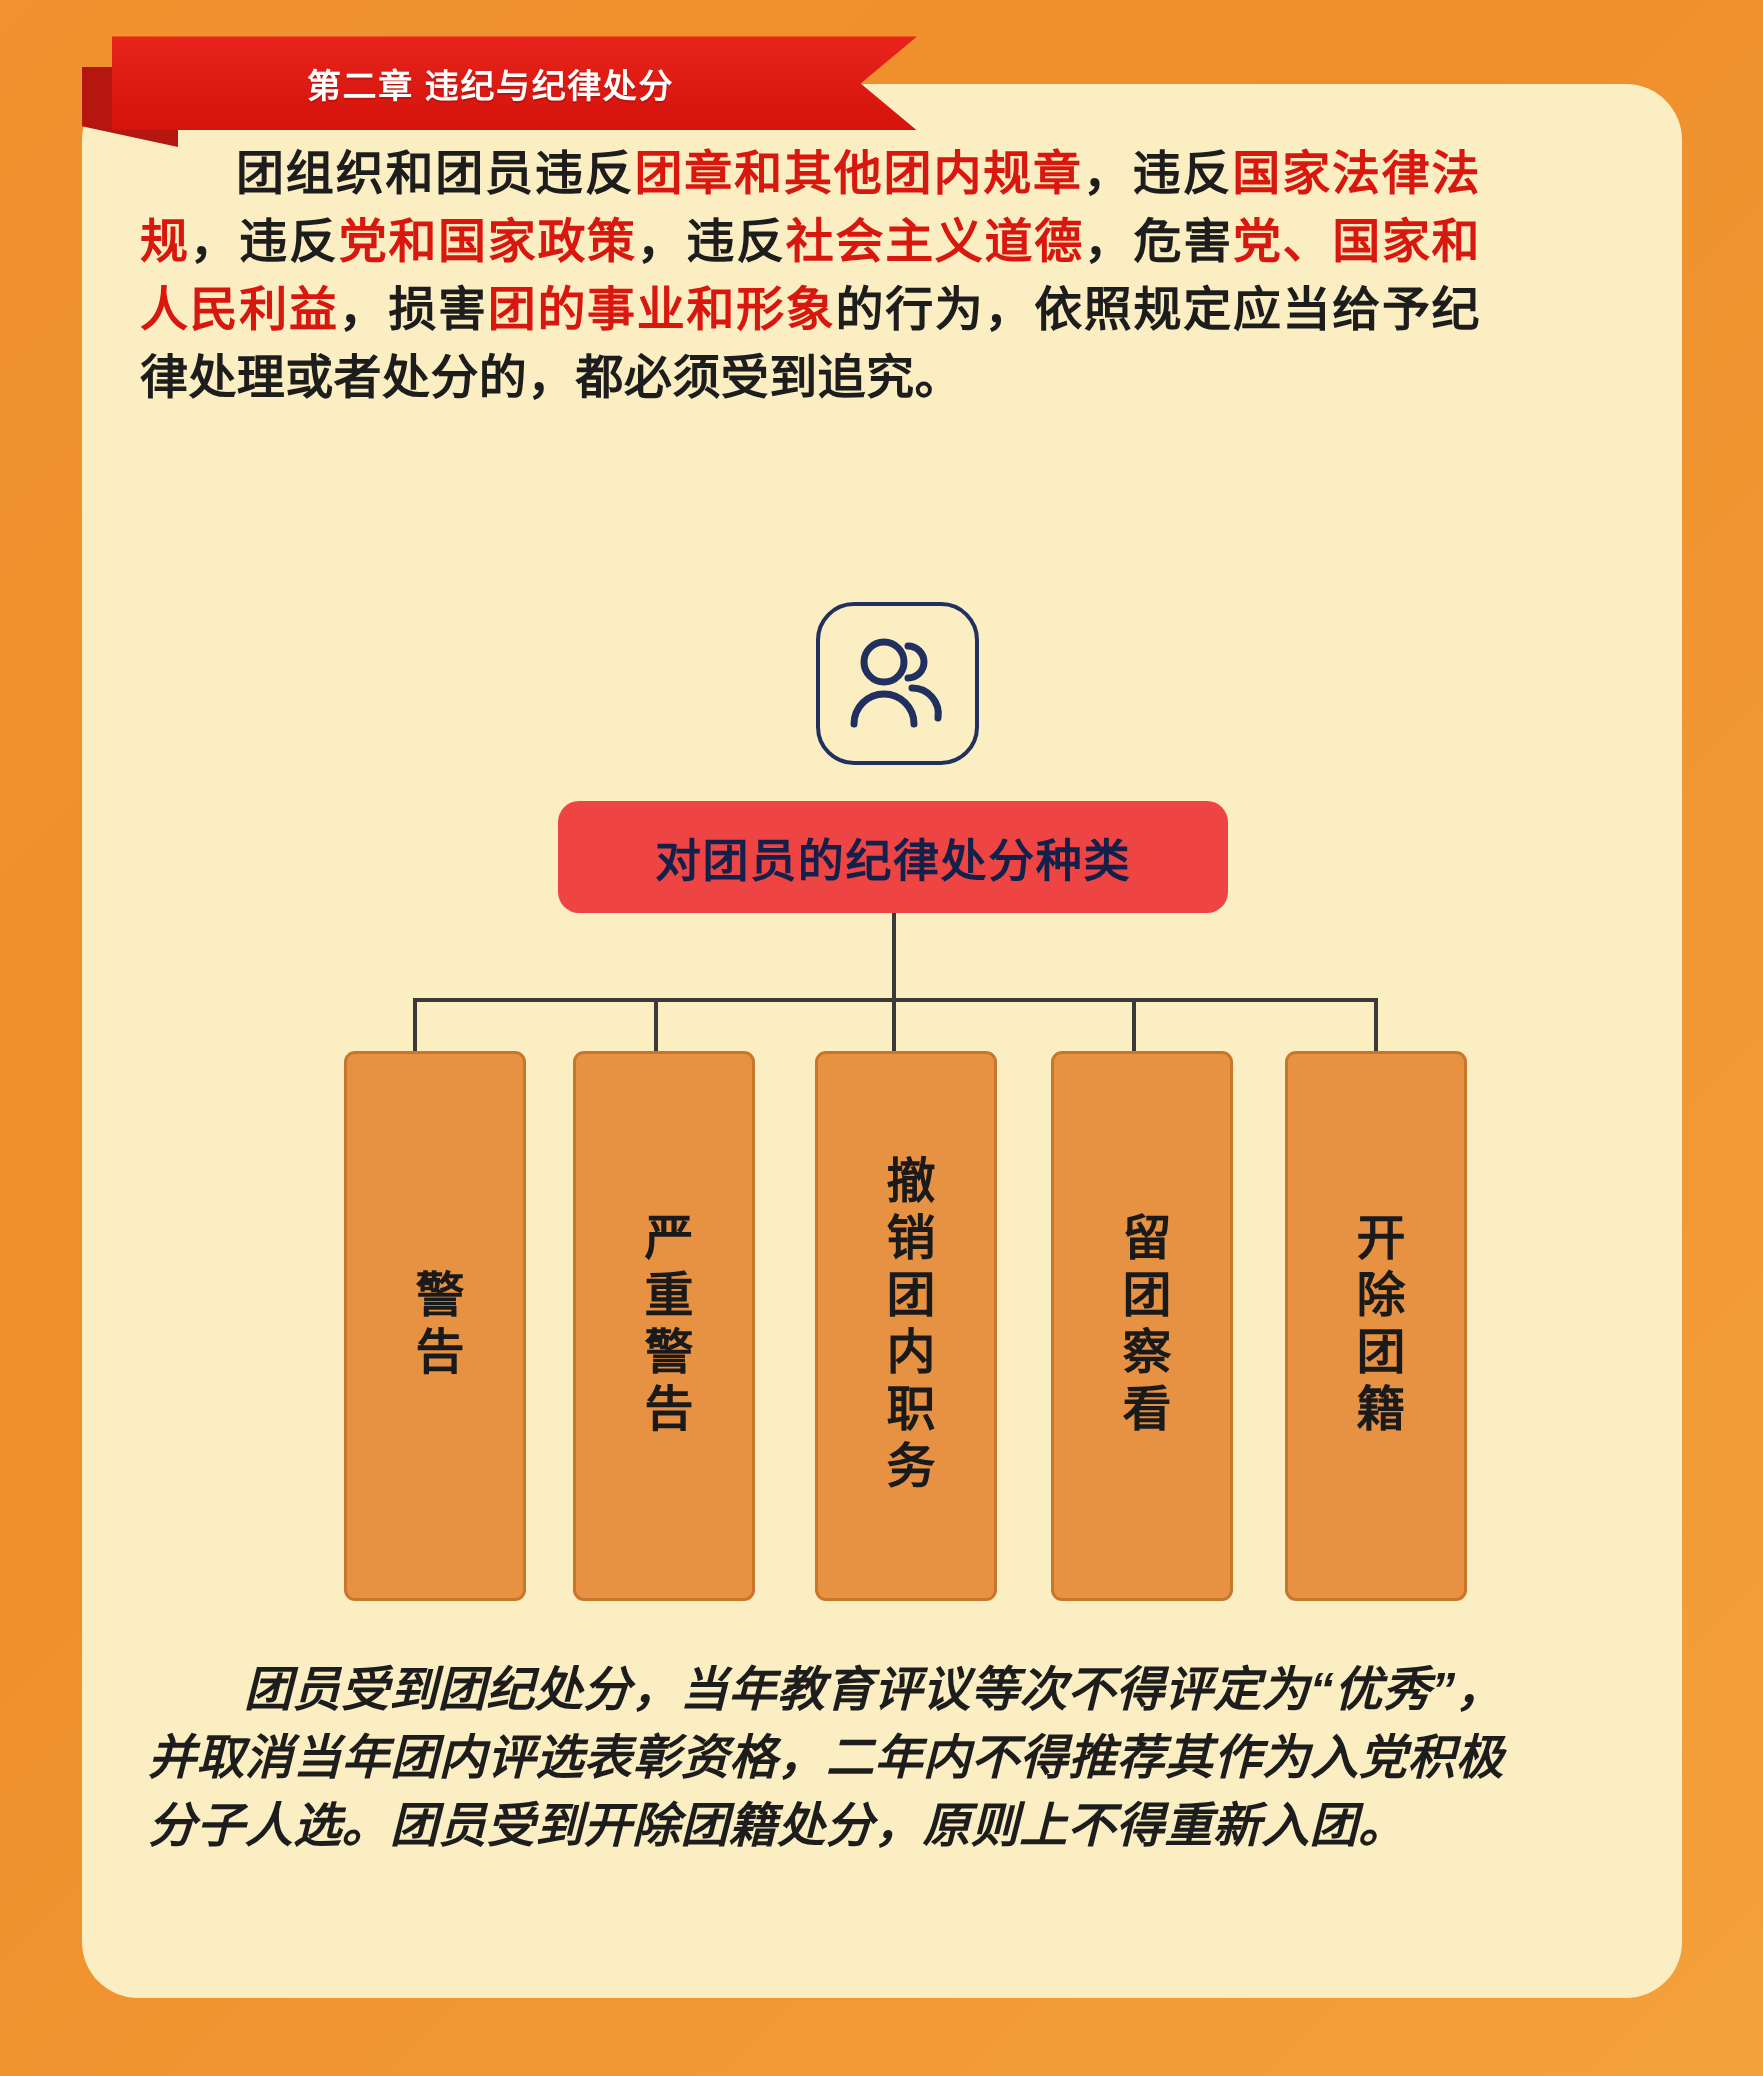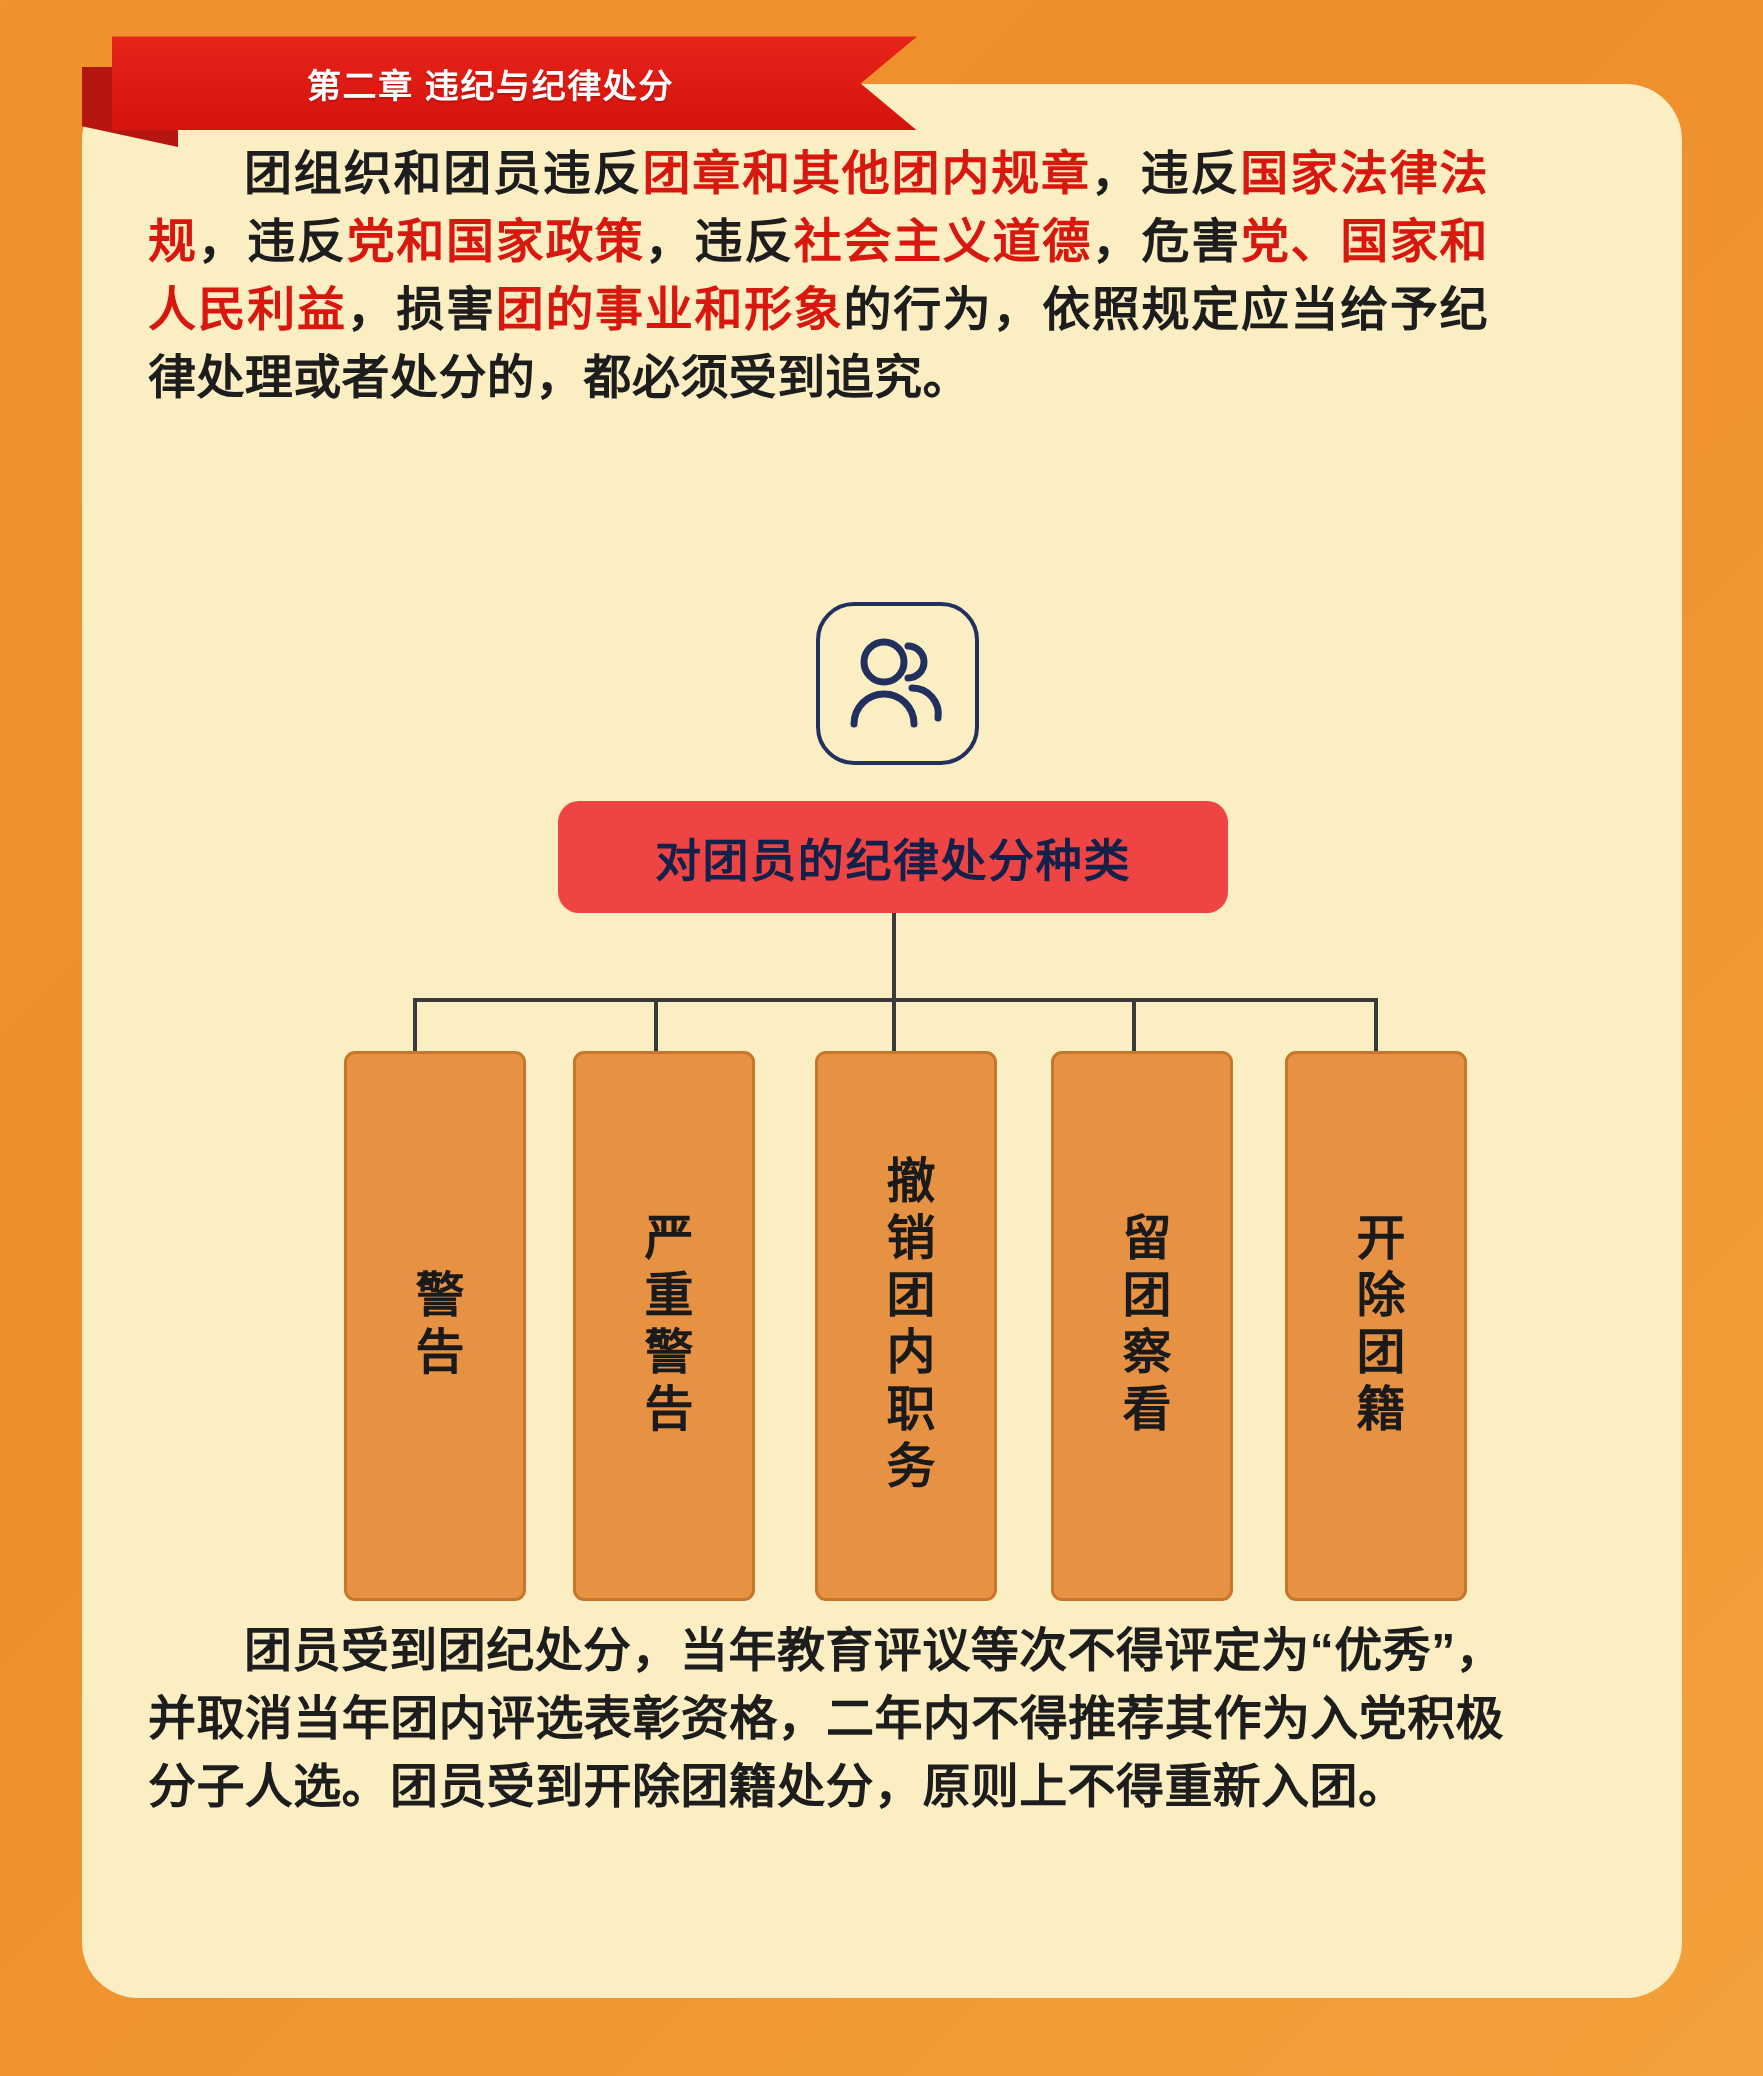--- a/index.html
+++ b/index.html
@@ -72,30 +72,31 @@
     line-height: 1.42;
     text-align: justify;
     font-weight: 600;
     letter-spacing: 0.4px;
   }
   .para .hl {
     color: #d8180f;
     font-weight: bold;
   }
   #para-top {
-    left: 148px;
+    left: 140px;
     top: 140px;
     width: 1340px;
     text-indent: 96px;
   }
   #para-bottom {
     left: 148px;
-    top: 1617px;
+    top: 1656px;
     width: 1356px;
     text-indent: 96px;
+    font-style: italic;
   }
 
   
   .icon-badge {
     position: absolute;
     left: 816px;
     top: 602px;
     width: 163px;
     height: 163px;
     border: 4px solid #22305f;

